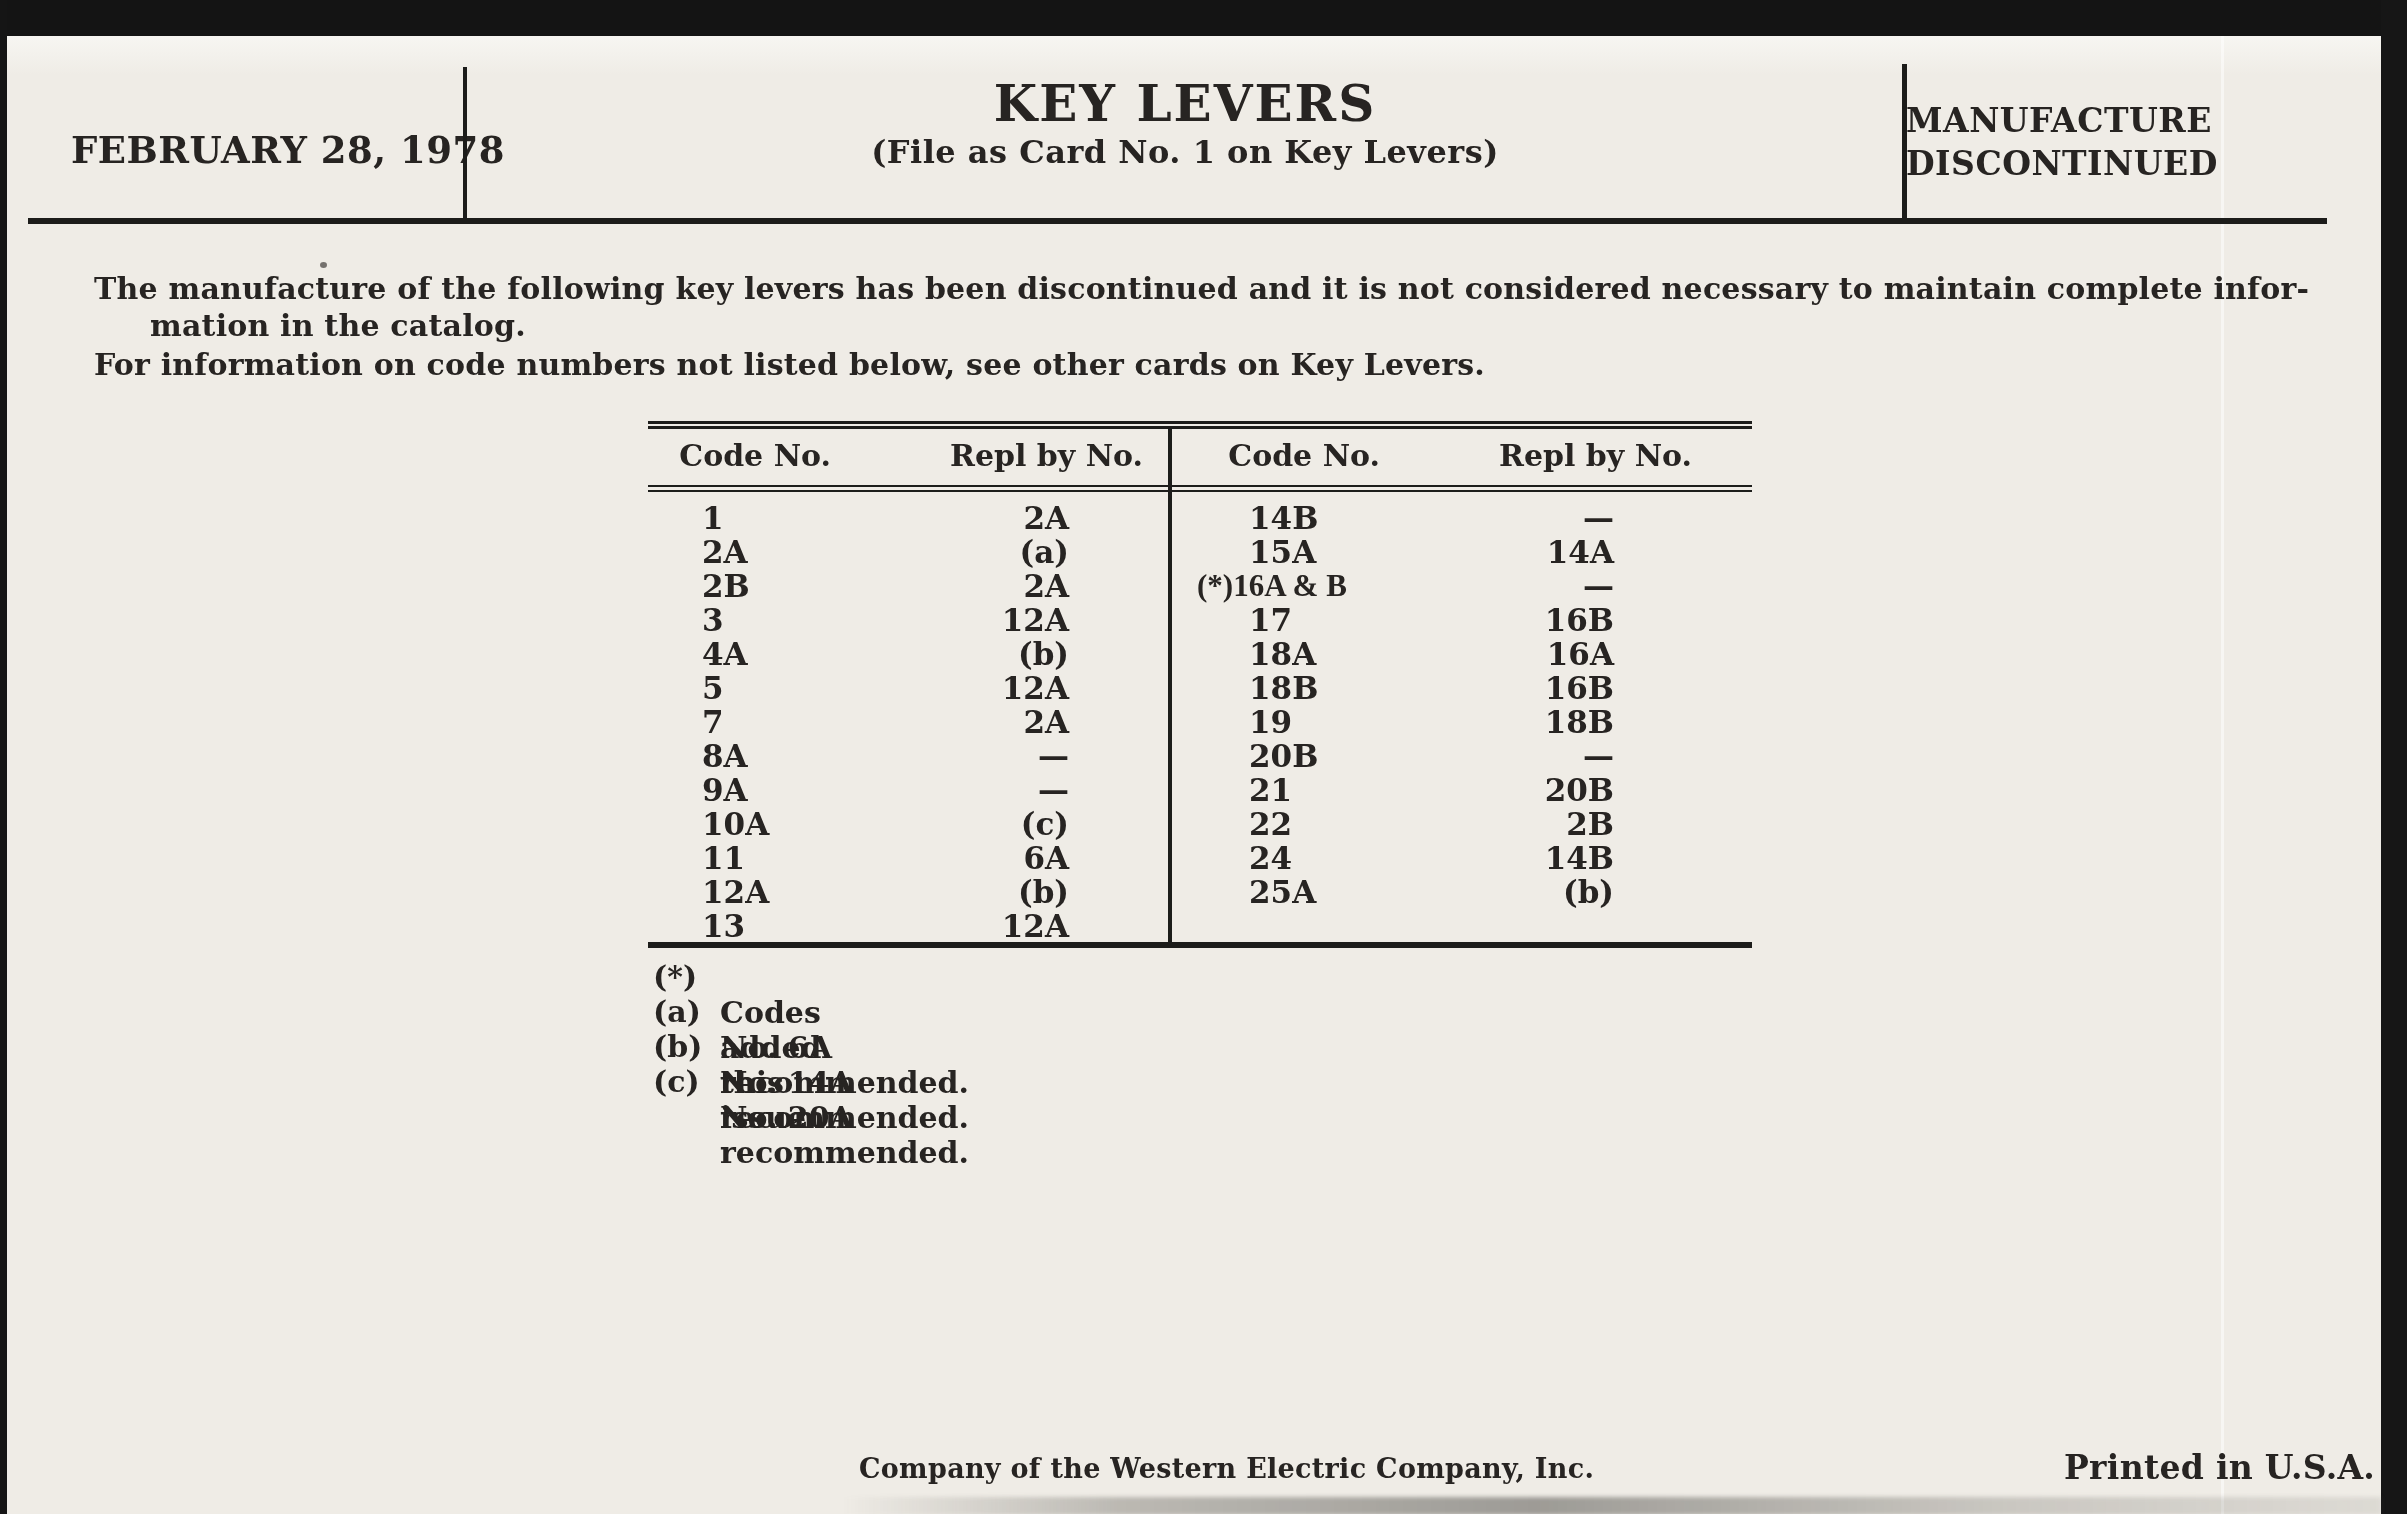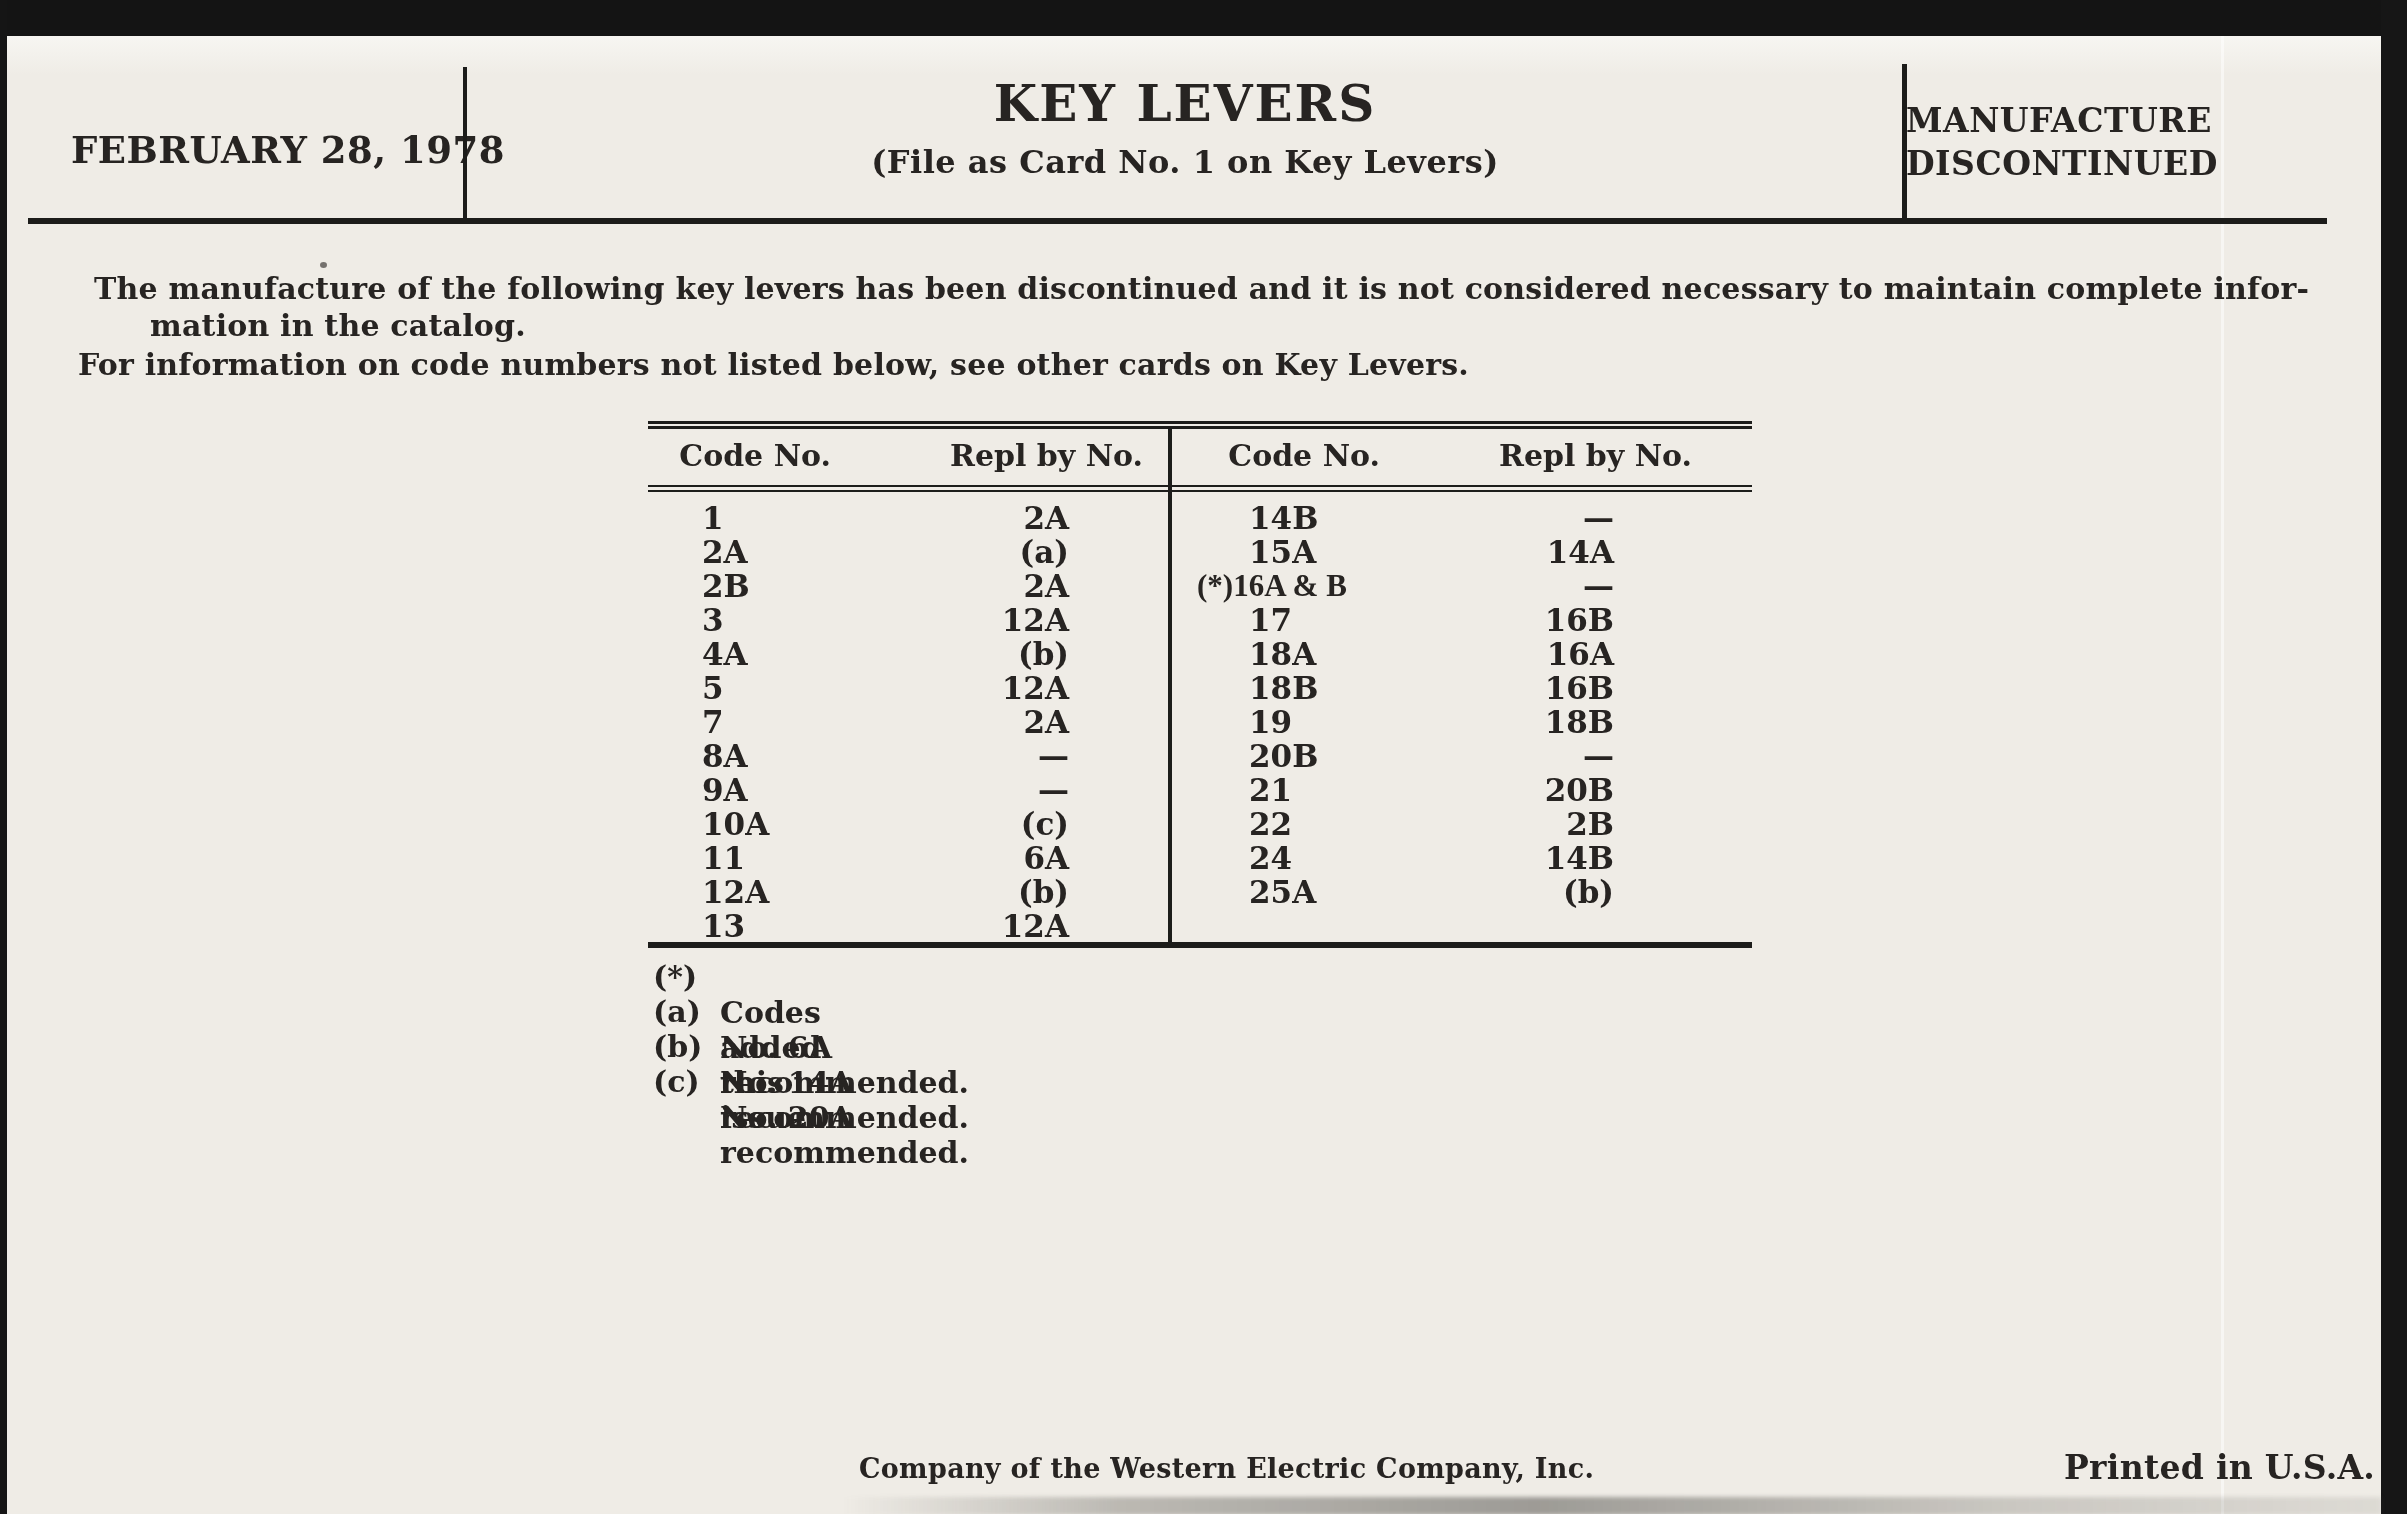--- a/index.html
+++ b/index.html
@@ -25,30 +25,30 @@
   .smudge-bottom{
     position:absolute;left:842px;top:1497px;width:1540px;height:18px;
     background:linear-gradient(to right,rgba(70,68,62,0),rgba(70,68,62,.30) 18%,rgba(45,44,40,.42) 45%,rgba(70,68,62,.22) 75%,rgba(70,68,62,.10));
     filter:blur(2px);
   }
   .dot-artifact{position:absolute;left:320px;top:262px;width:7px;height:6px;border-radius:50%;background:#4d4a46;opacity:.75;filter:blur(0.5px);}
   
   .hdr-date{position:absolute;left:71px;top:128px;font-size:37px;letter-spacing:0.5px;white-space:pre;}
   .hdr-center{position:absolute;left:465px;top:0;width:1440px;text-align:center;}
   .hdr-title{margin-top:76px;font-size:50px;letter-spacing:2px;line-height:55px;}
-  .hdr-subtitle{margin-top:12px;font-size:32px;letter-spacing:0.5px;}
+  .hdr-subtitle{margin-top:2px;font-size:32px;letter-spacing:0.5px;}
   .hdr-status{position:absolute;left:1906px;top:99px;width:477px;text-align:left;font-size:33px;line-height:43px;letter-spacing:0.5px;}
   .vrule-1{position:absolute;left:463px;top:67px;width:4px;height:156px;background:#1c1c1a;}
   .vrule-2{position:absolute;left:1902px;top:64px;width:5px;height:159px;background:#1c1c1a;}
   .hrule-header{position:absolute;left:28px;top:218px;width:2299px;height:6px;background:#1c1c1a;}
   
   .intro-line{position:absolute;font-size:30px;letter-spacing:0.2px;white-space:pre;}
   .intro-1{left:94px;top:271px;}
   .intro-2{left:150px;top:308px;}
-  .intro-3{left:78px;top:347px;}
+  .intro-3{left:94px;top:347px;}
   
   .ktable{
     position:absolute;left:648px;top:421px;width:1104px;
     border-top:8px double #1d1d1b;
     border-bottom:6px solid #1d1d1b;
     font-size:31px;
   }
   .tdivider{position:absolute;left:520px;top:0;bottom:0;width:4px;background:#1d1d1b;}
   .thead{position:relative;height:56px;border-bottom:7px double #1d1d1b;}
   .th{position:absolute;top:9px;text-align:right;font-size:30px;}

